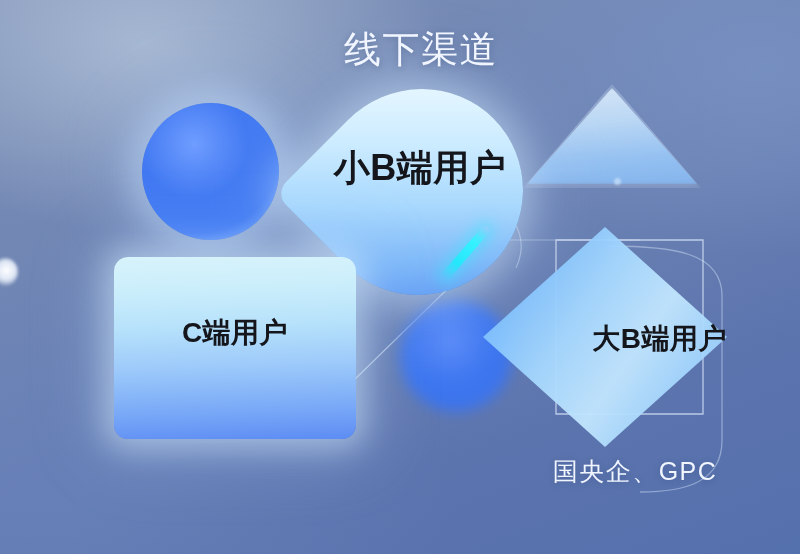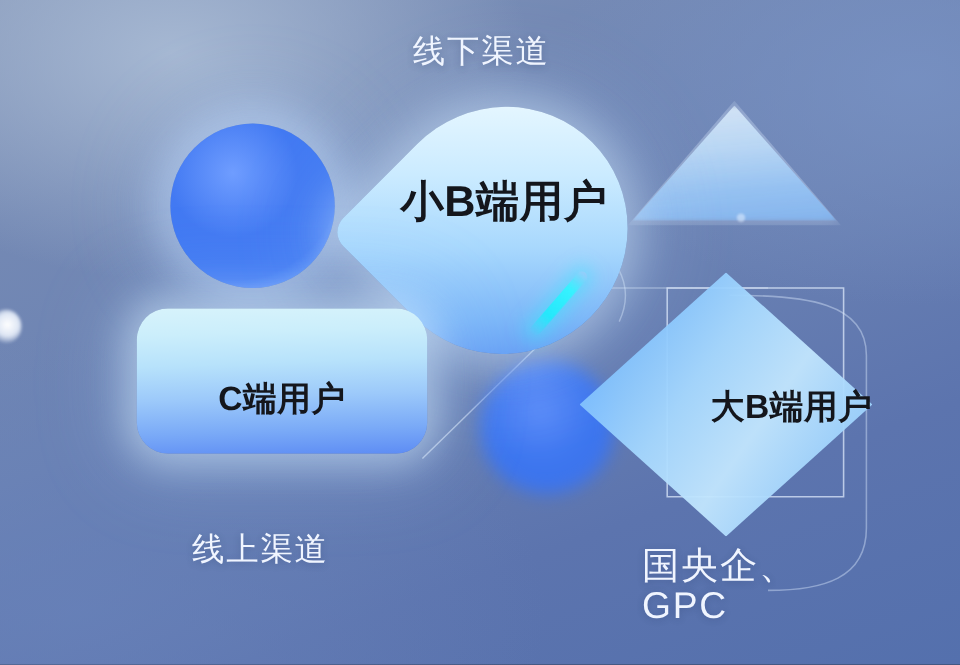--- a/index.html
+++ b/index.html
@@ -122,22 +122,22 @@
     font-weight: bold;
     color: #14161c;
     letter-spacing: 0.5px;
     z-index: 6;
   }
 
   
   .shape-rrect {
     position: absolute;
     left: 114px; top: 257px;
-    width: 242px; height: 121px;
-    border-radius: 26px;
+    width: 242px; height: 182px;
+    border-radius: 14px;
     background: linear-gradient(178deg,
         #d7f3fb 0%,
         #cbeefb 18%,
         #b7e2fb 38%,
         #9cc9fa 60%,
         #7aaaf7 82%,
         #5d8cf4 100%);
     box-shadow: 0 0 30px 10px rgba(216,238,255,0.48),
                 0 0 64px 22px rgba(178,212,255,0.22);
   }
@@ -191,31 +191,32 @@
     transform-origin: center;
     background: linear-gradient(180deg, rgba(100,255,255,0.0) 0%, #36f2ff 28%, #25e7fb 70%, rgba(60,230,255,0.25) 100%);
     box-shadow: 0 0 14px 4px rgba(60,230,255,0.55);
     filter: blur(0.6px);
   }
 
   
   .caption {
     position: absolute;
     color: #f0f5ff;
-    font-size: 27px;
+    font-size: 37px;
     letter-spacing: 1.5px;
     text-shadow: 0 1px 6px rgba(35,55,100,0.30);
     white-space: nowrap;
   }
   .caption-offline { left: 344px; top: 25px; }
   .caption-online  { left: 160px; top: 440px; }
   .caption-bigb {
     left: 535px; top: 455px;
-    font-size: 31px;
+    font-size: 25px;
     line-height: 33px;
+    text-align: center;
     white-space: normal;
     width: 200px;
   }
   .caption-bigb span { display: block; }
 </style>
 </head>
 <body>
 
 <div id="stage">
 
@@ -252,19 +253,18 @@
     <div class="rrect-label">C端用户</div>
   </div>
 
   <div class="shape-diamond-wrap">
     <div class="shape-diamond"></div>
     <div class="diamond-label">大B端用户</div>
   </div>
 
   <div class="caption caption-offline">线下渠道</div>
 
-  <div class="caption caption-online">线上渠道</div>
 
   <div class="caption caption-bigb">
     <span>国央企、GPC</span>
   </div>
 
 </div>
 
 </body></html>

